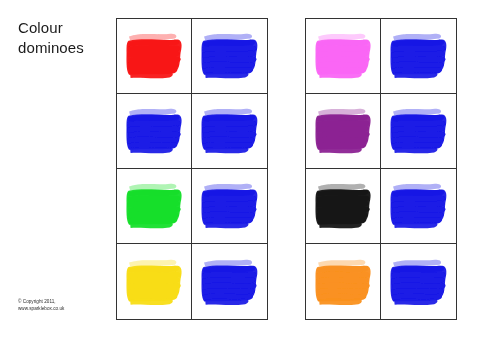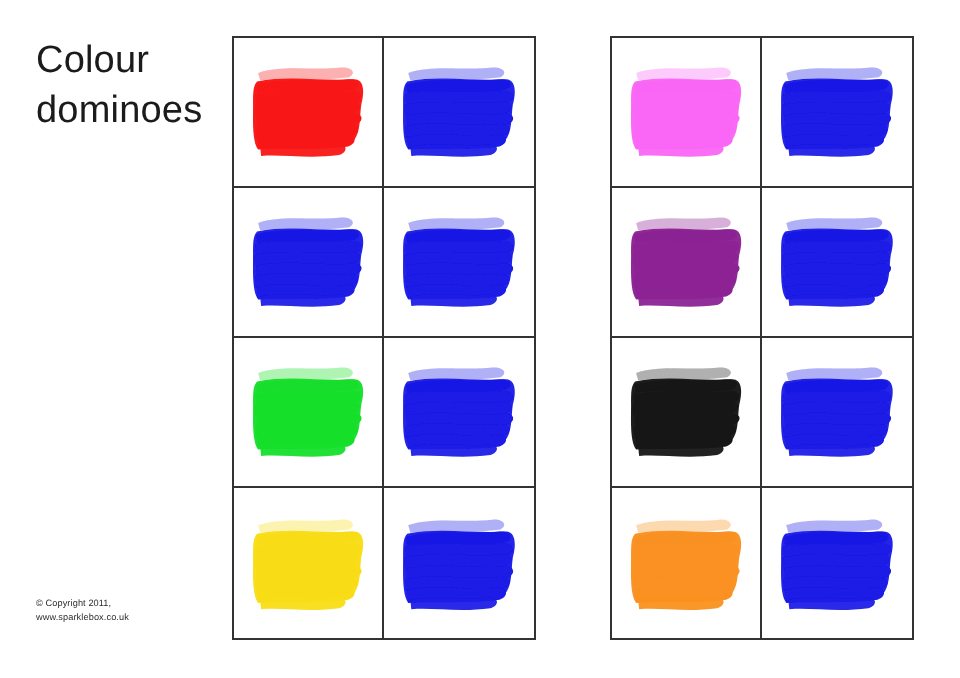--- a/index.html
+++ b/index.html
@@ -16,21 +16,21 @@
     overflow: hidden;
     font-family: "Liberation Sans", sans-serif;
   }
 
   
   #page-title {
     position: absolute;
     left: 18px;
     top: 18px;
     width: 90px;
-    font-size: 19px;
+    font-size: 15px;
     line-height: 1.32;
     color: #1b1b1b;
     letter-spacing: 0.1px;
     white-space: pre-line;
   }
 
   
   #copyright {
     position: absolute;
     left: 18px;

